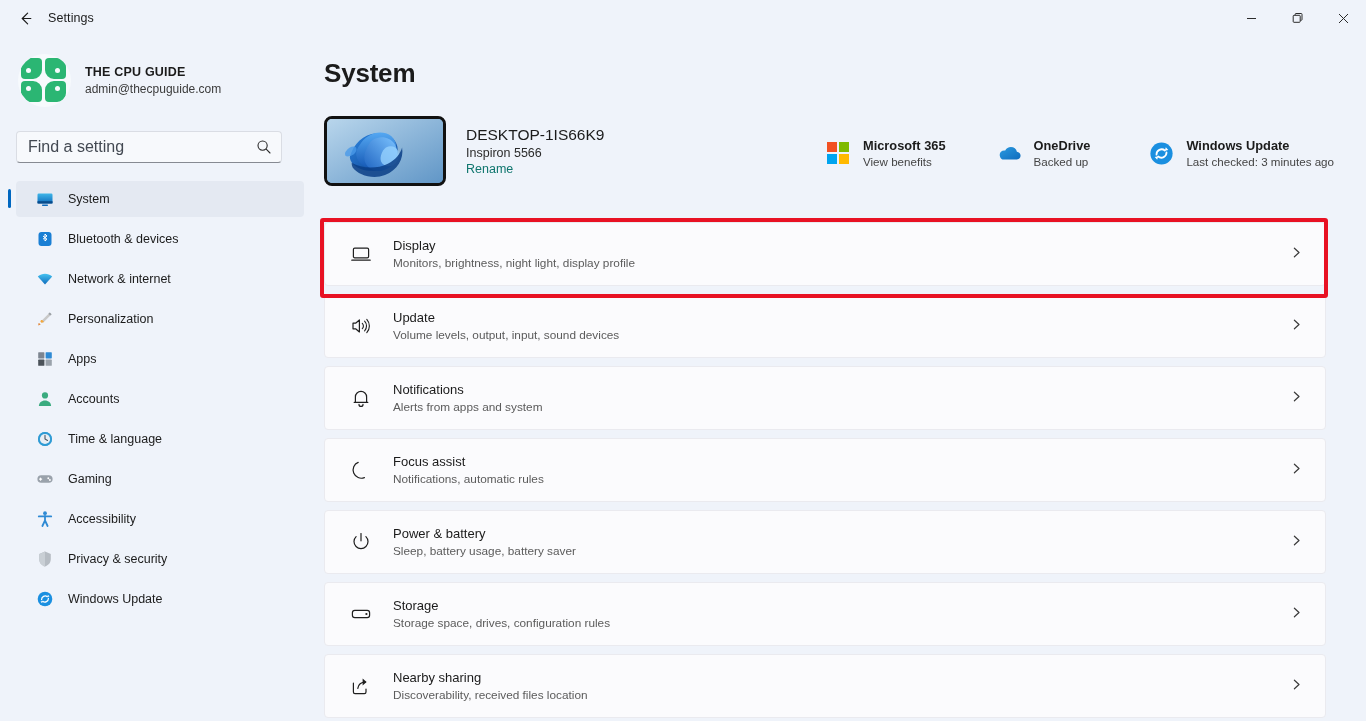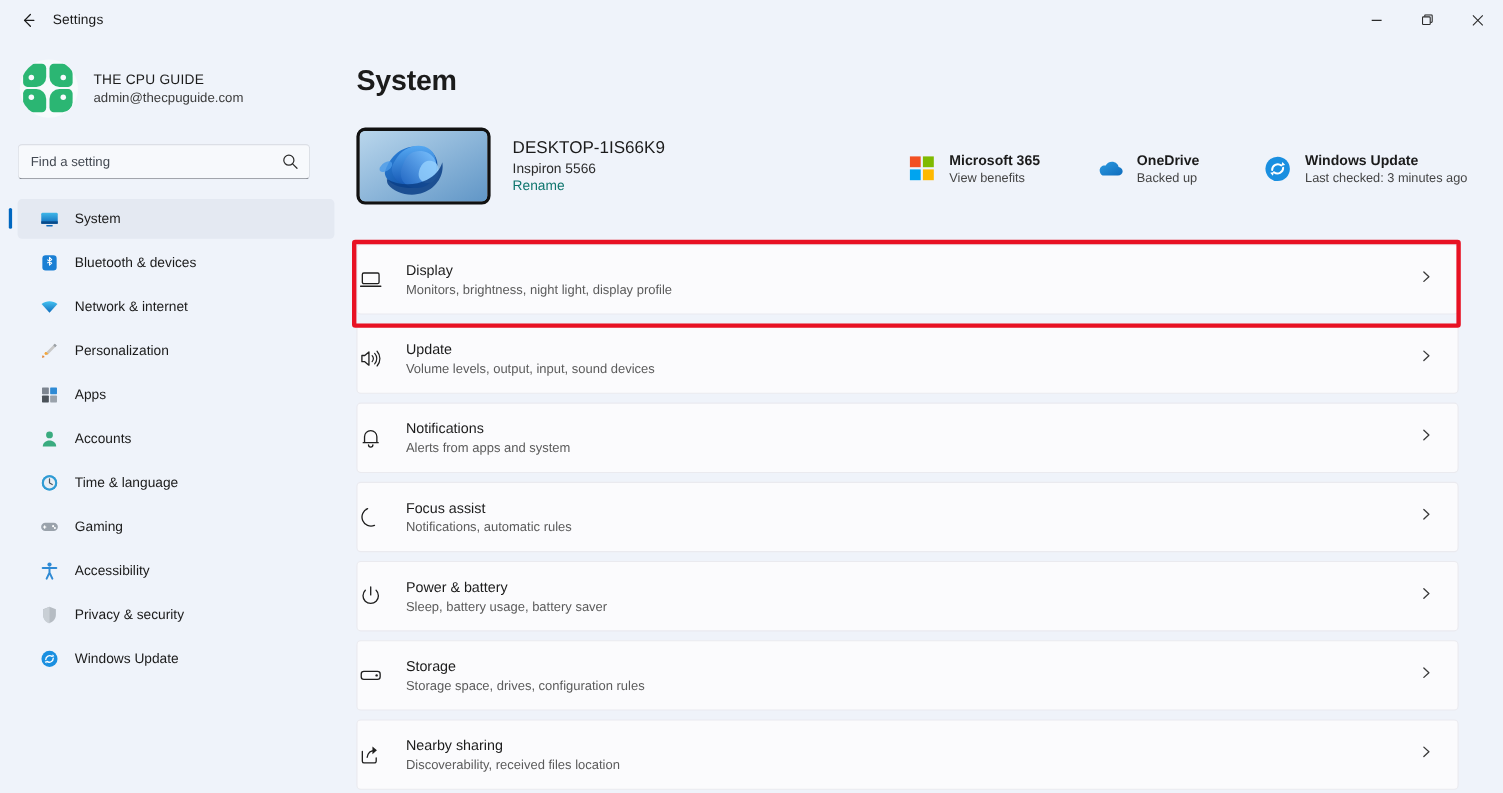--- a/index.html
+++ b/index.html
@@ -57,31 +57,31 @@
   .leaf.tl { left: 3px; top: 4px; border-radius: 9px 4px 9px 4px; }
   .leaf.tl .dot { left: 5px; top: 10px; }
   .leaf.tr { left: 27px; top: 4px; border-radius: 4px 9px 4px 9px; }
   .leaf.tr .dot { left: 10px; top: 10px; }
   .leaf.bl { left: 3px; top: 27px; border-radius: 4px 9px 4px 9px; }
   .leaf.bl .dot { left: 5px; top: 5px; }
   .leaf.br { left: 27px; top: 27px; border-radius: 9px 4px 9px 4px; }
   .leaf.br .dot { left: 10px; top: 5px; }
 
   .account-text { display: flex; flex-direction: column; gap: 3px; }
-  .account-name { font-size: 12.5px; font-weight: normal; color: #1b1b1b; letter-spacing: .2px; }
+  .account-name { font-size: 12.5px; font-weight: bold; color: #1b1b1b; letter-spacing: .2px; }
   .account-mail { font-size: 12px; color: #3b3b3b; }
 
   .search-wrap {
     margin: 24px 0 0 16px; width: 266px; height: 32px; position: relative;
   }
   .search-box {
     width: 266px; height: 32px; border: 1px solid #dadde4;
     border-bottom: 1px solid #868a92;
     border-radius: 4px; background: #f7f9fc;
-    font-size: 12px; color: #1b1b1b;
+    font-size: 16px; color: #1b1b1b;
     padding: 0 24px 0 11px; outline: none;
     font-family: "Liberation Sans", sans-serif;
   }
   .search-box::placeholder { color: #434952; }
   .search-icon {
     position: absolute; right: 10px; top: 8px; width: 16px; height: 16px;
     color: #2b2b2b; pointer-events: none;
   }
 
   .nav { margin-top: 18px; }
@@ -130,21 +130,21 @@
   .svc-sub { font-size: 11.6px; color: #444; }
   .svc-m365 { margin-right: 22px; }
   .svc-onedrive { margin-right: 30px; }
 
   
   .rows { position: absolute; left: 4px; top: 186px; width: 1002px; }
   .row {
     position: relative; display: flex; align-items: center;
     height: 64px; background: #fbfbfd; border: 1px solid #eaeaef;
     border-radius: 4px; margin-bottom: 8px; cursor: pointer;
-    gap: 20px;
+    padding-left: 24px; gap: 20px;
   }
   .row-ico { width: 24px; height: 24px; flex: 0 0 auto; color: #1f1f1f; display: flex; align-items: center; justify-content: center; }
   .row-text { display: flex; flex-direction: column; gap: 3px; }
   .row-title { font-size: 13px; color: #1b1b1b; }
   .row-sub { font-size: 11.8px; color: #5b5b5b; }
   .row-chevron { position: absolute; right: 22px; top: 50%; transform: translateY(-50%); color: #3a3a3a; }
 
   .highlight-box {
     position: absolute; left: 0px; top: 182px; width: 1008px; height: 80px;
     border: 4px solid #e81123; border-radius: 3px; pointer-events: none; z-index: 5;

